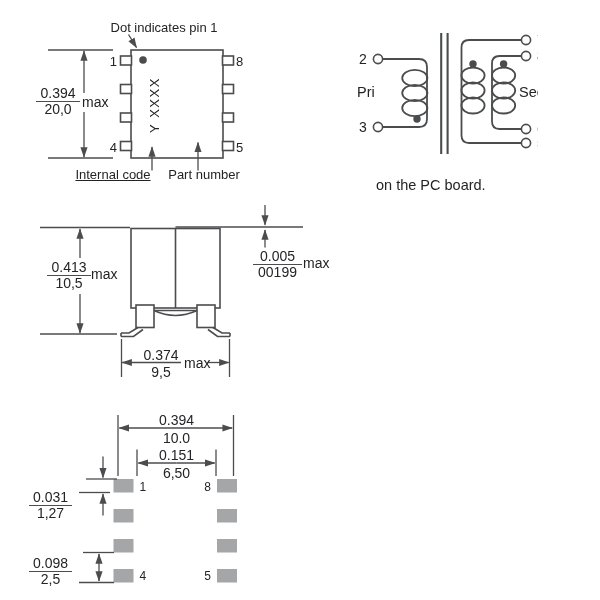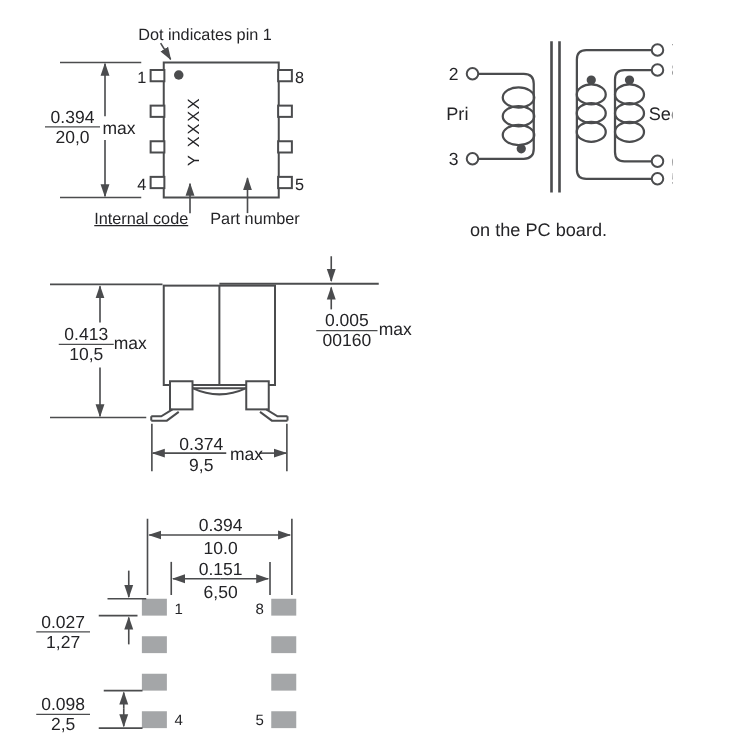--- a/index.html
+++ b/index.html
@@ -190,33 +190,33 @@
 <div class="t" style="left:537px;top:135.5px;">5</div>
 <div class="t f145" style="left:376px;top:177px;">on the PC board.</div>
 
 <div class="frac" style="left:47px;top:259.5px;width:44px;">
   <span class="ft">0.413</span>
   <span class="fb">10,5</span>
 </div>
 <div class="t" style="left:91px;top:267px;">max</div>
 <div class="frac" style="left:253px;top:248.5px;width:49px;">
   <span class="ft">0.005</span>
-  <span class="fb">00160</span>
+  <span class="fb">00199</span>
 </div>
 <div class="t" style="left:303px;top:256px;">max</div>
 <div class="t ctr" style="left:139px;top:348px;width:44px;">0.374</div>
 <div class="t ctr" style="left:139px;top:364.5px;width:44px;">9,5</div>
 <div class="t" style="left:184px;top:355.5px;">max</div>
 
 <div class="t ctr" style="left:154px;top:412.5px;width:45px;">0.394</div>
 <div class="t ctr" style="left:154px;top:430.5px;width:45px;">10.0</div>
 <div class="t ctr" style="left:154px;top:447.5px;width:45px;">0.151</div>
 <div class="t ctr" style="left:154px;top:465.5px;width:45px;">6,50</div>
 <div class="frac" style="left:29px;top:489.5px;width:43px;">
-  <span class="ft">0.027</span>
+  <span class="ft">0.031</span>
   <span class="fb">1,27</span>
 </div>
 <div class="frac" style="left:29px;top:556px;width:43px;">
   <span class="ft">0.098</span>
   <span class="fb">2,5</span>
 </div>
 <div class="t f12" style="left:139.5px;top:481px;">1</div>
 <div class="t f12 rgt" style="left:197px;top:481px;width:14px;">8</div>
 <div class="t f12" style="left:139.5px;top:570px;">4</div>
 <div class="t f12 rgt" style="left:197px;top:570px;width:14px;">5</div>

